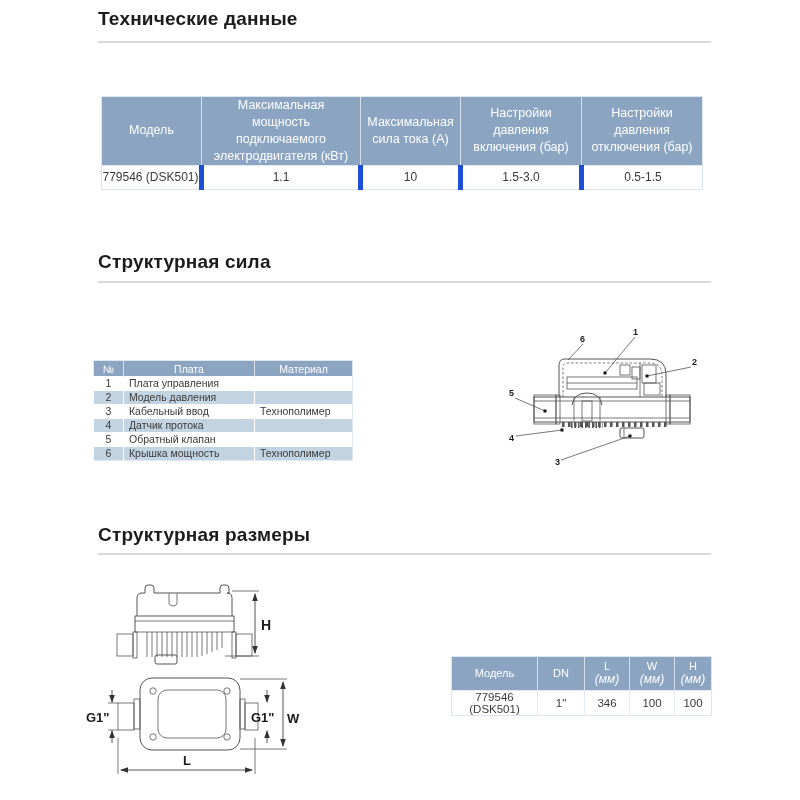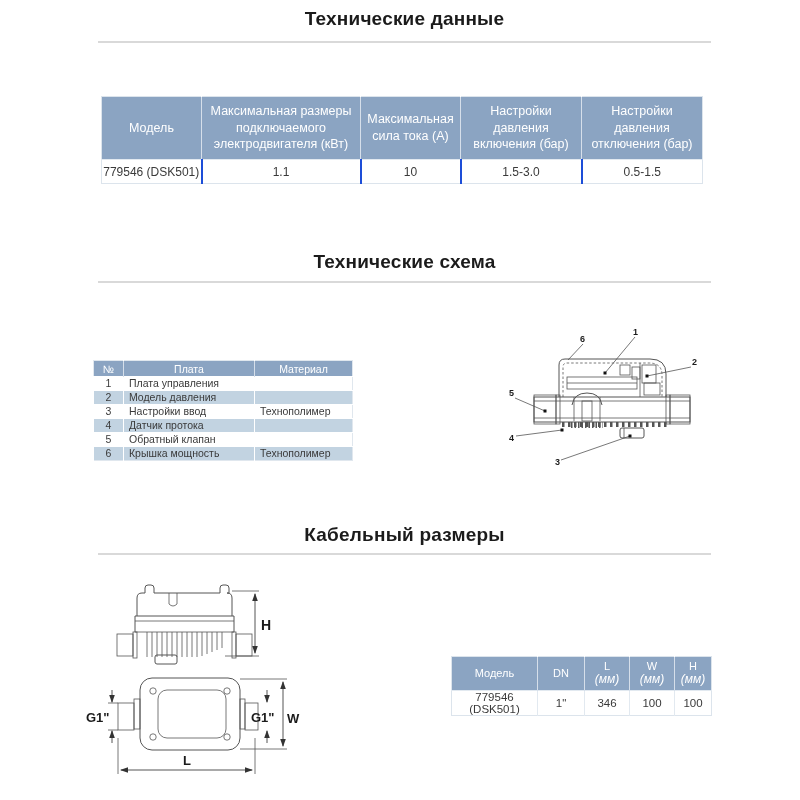--- a/index.html
+++ b/index.html
@@ -1,32 +1,32 @@
 <!DOCTYPE html>
 <html><head>
 <meta charset="utf-8">
 <style>
   * { margin:0; padding:0; box-sizing:border-box; }
   html,body { width:800px; height:800px; background:#fff; overflow:hidden;
     font-family:"Liberation Sans","DejaVu Sans",sans-serif; color:#3a3a3a; position:relative; }
 
-  .section-title { position:absolute; left:98px; width:613px; text-align:center;
+  .section-title { position:absolute; left:98px; width:613px; 
     font-size:19px; font-weight:bold; color:#1b1b1b; letter-spacing:.2px; }
   .divider { position:absolute; left:98px; width:613px; height:2px; background:#d9d9d9; }
 
   table { border-collapse:collapse; table-layout:fixed; }
 
   
   .spec { position:absolute; left:101px; top:96px; width:601px; border:1px solid #dce4ec; }
   .spec th { background:#8ba4c2; color:#fff; font-weight:normal; font-size:12.5px;
     line-height:1.35; height:63px; vertical-align:middle; text-align:center;
     padding:0 6px; border-left:1px solid rgba(255,255,255,.65); }
   .spec th:first-child { border-left:none; }
   .spec td { background:#fff; font-size:12px; text-align:center; height:24px;
-    border-left:2px solid #1d4ed8; border-top:1px solid #e2e9f0; }
+    border-left:5px solid #1d4ed8; border-top:1px solid #e2e9f0; }
   .spec td:first-child { border-left:none; }
 
   
   .parts { position:absolute; left:93px; top:360px; width:259px; border:1px solid #e0e7ee; }
   .parts th { background:#8ba4c2; color:#fff; font-weight:normal; font-size:10.5px;
     height:16px; text-align:center; border-left:1px solid rgba(255,255,255,.65); }
   .parts th:first-child { border-left:none; }
   .parts td { font-size:10.5px; height:13px; line-height:13px; padding:0 5px;
     background:#fff; border-left:1px solid #fff; border-top:1px solid #fff; white-space:nowrap; overflow:hidden; }
   .parts tbody tr:nth-child(even) td { background:#c2d3e1; }
@@ -62,38 +62,38 @@
   <colgroup>
     <col style="width:100px">
       <col style="width:159px">
       <col style="width:100px">
     <col style="width:121px">
       <col style="width:121px">
   </colgroup>
   <thead>
       <tr>
         <th>Модель</th>
-        <th>Максимальная размеры подключаемого электродвигателя (кВт)</th>
+        <th>Максимальная мощность подключаемого электродвигателя (кВт)</th>
         <th>Максимальная сила тока (А)</th>
         <th>Настройки давления включения (бар)</th>
         <th>Настройки давления отключения (бар)</th>
       </tr>
     </thead>
   <tbody>
       <tr>
         <td>779546 (DSK501)</td>
         <td>1.1</td>
         <td>10</td>
         <td>1.5-3.0</td>
         <td>0.5-1.5</td>
       </tr>
     </tbody>
 </table>
 
-<h2 class="section-title" style="top:251px">Технические схема</h2>
+<h2 class="section-title" style="top:251px">Структурная сила</h2>
 <div class="divider" style="top:281px"></div>
 
 <table class="parts">
   <colgroup>
       <col style="width:30px">
       <col style="width:131px">
       <col style="width:98px">
     </colgroup>
   <thead>
       <tr>
@@ -108,21 +108,21 @@
         <td>Плата управления</td>
         <td></td>
       </tr>
       <tr>
         <td>2</td>
         <td>Модель давления</td>
         <td></td>
       </tr>
       <tr>
         <td>3</td>
-        <td>Настройки ввод</td>
+        <td>Кабельный ввод</td>
         <td>Технополимер</td>
       </tr>
       <tr>
         <td>4</td>
         <td>Датчик протока</td>
         <td></td>
       </tr>
       <tr>
         <td>5</td>
         <td>Обратный клапан</td>
@@ -193,21 +193,21 @@
     <text class="callout-num" x="5" y="79">5</text>
     <line class="ln" x1="12" y1="119" x2="58" y2="113"></line>
       <rect class="dot" x="56.5" y="111.5" width="3" height="3"></rect>
     <text class="callout-num" x="5" y="124">4</text>
     <line class="ln" x1="57" y1="143" x2="126" y2="119"></line>
       <rect class="dot" x="124.5" y="117.5" width="3" height="3"></rect>
     <text class="callout-num" x="51" y="148">3</text>
   </g>
 </svg>
 
-<h2 class="section-title" style="top:524px">Кабельный размеры</h2>
+<h2 class="section-title" style="top:524px">Структурная размеры</h2>
 <div class="divider" style="top:553px"></div>
 
 <svg style="left:85px; top:578px" width="215" height="215" viewBox="0 0 215 215">
   <defs>
     <marker id="ah" markerWidth="9" markerHeight="8" refX="7" refY="4" orient="auto-start-reverse">
       <path d="M0,1.2 L8,4 L0,6.8 Z" fill="#333"></path>
     </marker>
   </defs>
 
   <g>

